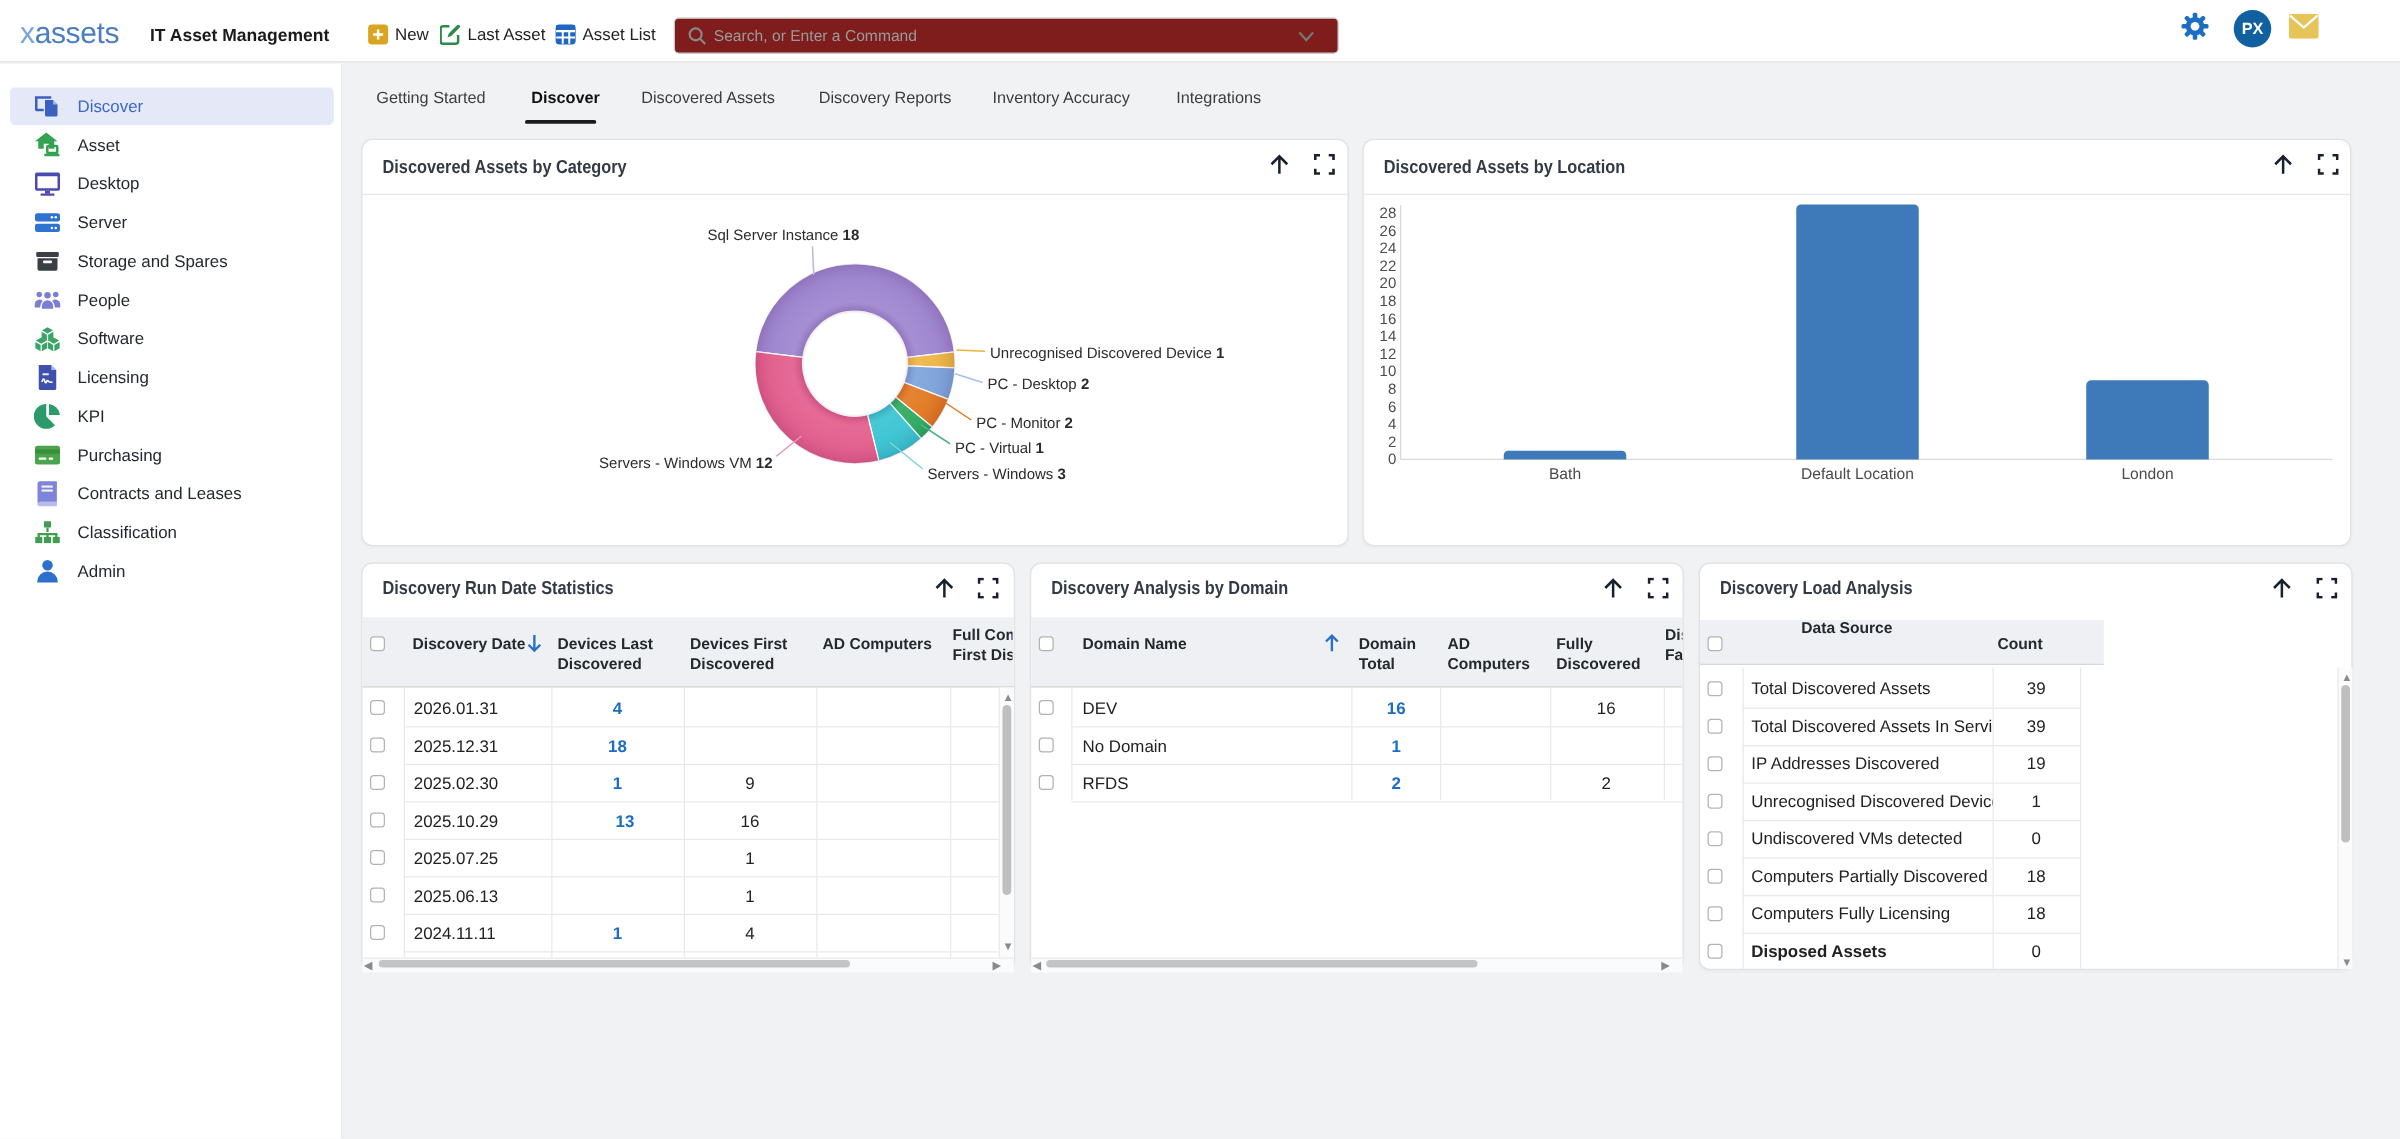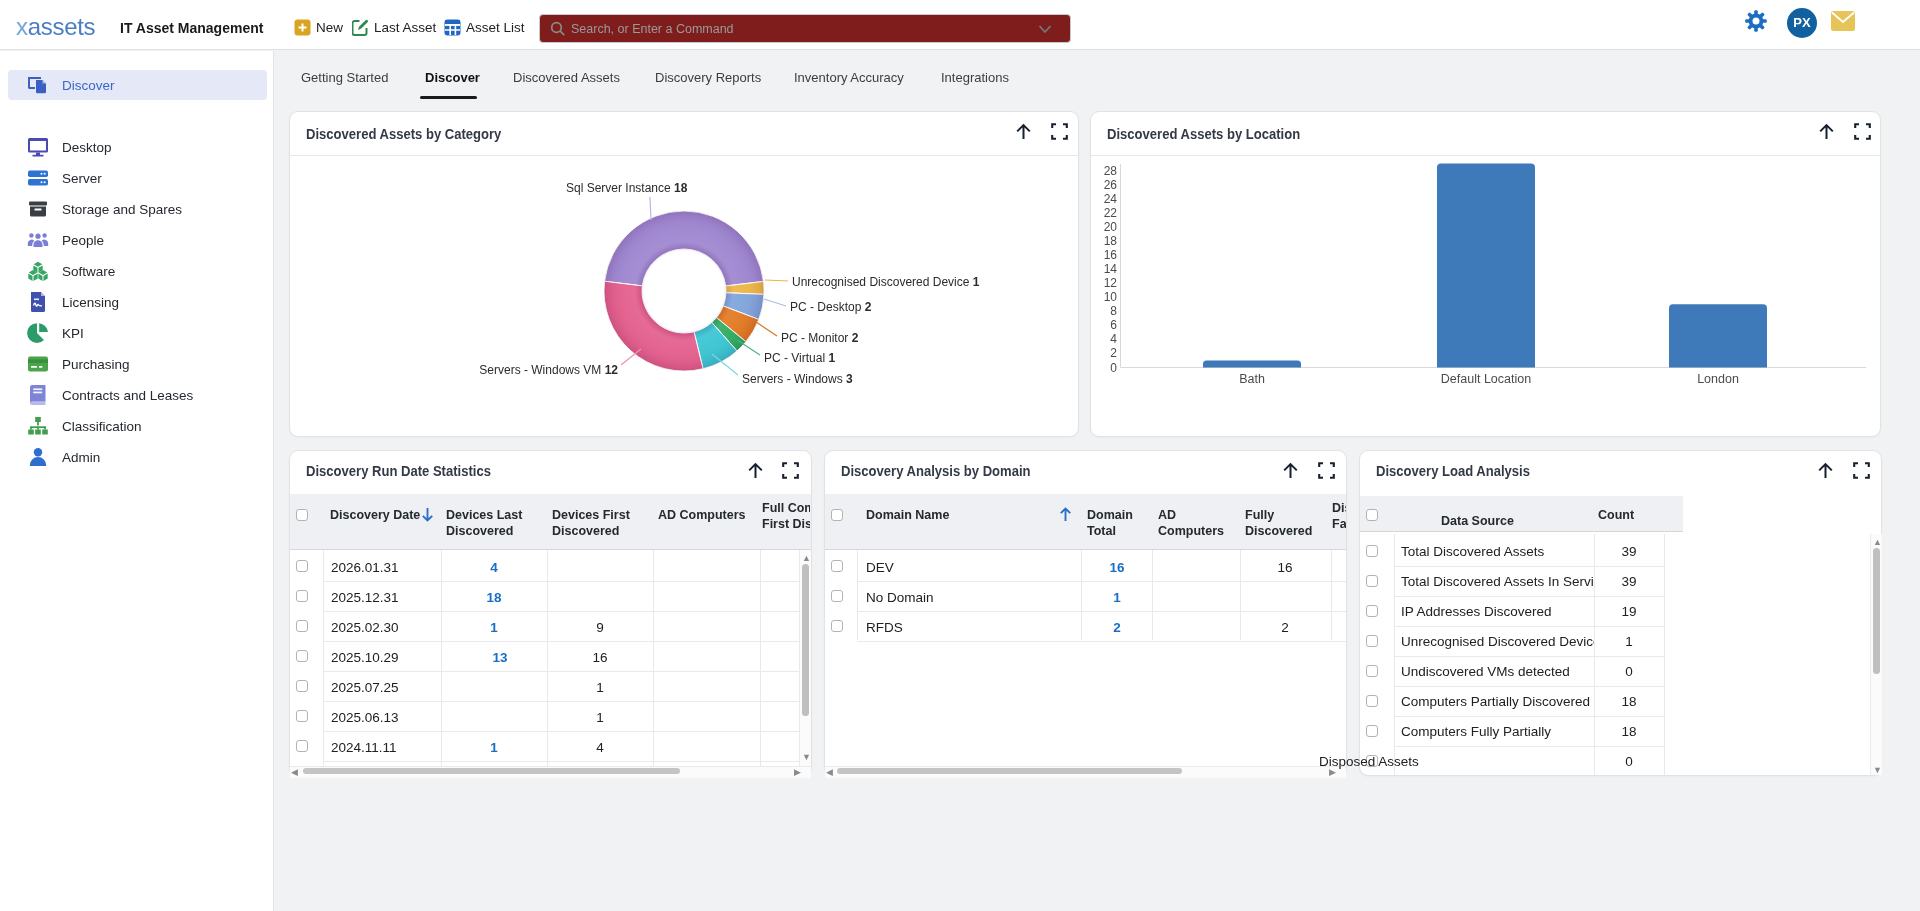--- a/index.html
+++ b/index.html
@@ -95,20 +95,31 @@
 </div>
 
 <div id="sidebar">
   <div class="nav-row sel" style="top:19px;">
     <svg class="nav-ic" viewBox="0 0 24 24">
         <path fill="#3c5fc2" d="M2 4h13v2H4v8h5v2H3.2A1.4 1.4 0 0 1 2 14.6V4z"></path>
         <path fill="#3c5fc2" d="M10 7h6.5l3.5 3.5V19a1.2 1.2 0 0 1-1.2 1.2h-7.6A1.2 1.2 0 0 1 10 19V7z"></path>
         <path fill="#fff" d="M16.5 7l3.5 3.5h-3.5V7z" opacity="0.55"></path>
       </svg>
     <span class="nav-lb">Discover</span>
+    </div>
+  <div class="nav-row" style="top:50px;">
+    <svg class="nav-ic" viewBox="0 0 24 24">
+        <path fill="#33a352" d="M11 2l9 7h-2.6v6H13v-4H9v4H4.6V9H2l9-7z"></path>
+        <path fill="#33a352" d="M11 12h9v7h-9z" opacity="0"></path>
+        <g fill="none" stroke="#33a352" stroke-width="2">
+          <rect x="11.8" y="12.8" width="8" height="5.6" rx="0.8"></rect>
+        </g>
+        <path fill="#33a352" d="M9.5 19h12v2h-12z"></path>
+      </svg>
+    <span class="nav-lb">Asset</span>
     </div>
   <div class="nav-row" style="top:81px;">
     <svg class="nav-ic" viewBox="0 0 24 24">
         <path fill="#4a4ab2" d="M2 4.5A1.5 1.5 0 0 1 3.5 3h17A1.5 1.5 0 0 1 22 4.5V16a1.5 1.5 0 0 1-1.5 1.5h-17A1.5 1.5 0 0 1 2 16V4.5zm2 1.5v9.5h16V6H4z"></path>
         <path fill="#4a4ab2" d="M10 17.5h4V20h-4z"></path>
         <path fill="#4a4ab2" d="M6.5 19.8h11v1.7h-11z"></path>
       </svg>
     <span class="nav-lb">Desktop</span>
     </div>
   <div class="nav-row" style="top:112px;">
@@ -434,21 +445,21 @@
 <div class="panel" style="left:1359px;top:450px;width:523px;height:326px;"></div>
 <div class="ptitle" style="left:1376px;top:462px;">Discovery Load Analysis</div>
 <svg class="picon" style="left:1817px;top:462px;" viewBox="0 0 17 17">
     <path d="M8.5 16V2.8M2.2 8.4l6.3-6.3 6.3 6.3" fill="none" stroke="#16202e" stroke-width="2"></path>
   </svg>
 <svg class="picon" style="left:1853px;top:462px;" viewBox="0 0 17 17" fill="none" stroke="#16202e" stroke-width="2.1">
     <path d="M1.2 5V1.2H5M12 1.2h3.8V5M15.8 12v3.8H12M5 15.8H1.2V12"></path>
   </svg>
 <div class="thead" style="left:1360px;top:496px;width:323px;height:36px;border-bottom:1px solid #d6d6d6;"></div>
 <div class="cb" style="left:1366px;top:509px;"></div>
-<div class="th lft" style="left:1401px;top:521px;padding-left:40px;">Data Source</div>
+<div class="th lft" style="left:1401px;top:502px;padding-left:40px;">Data Source</div>
 <div class="th lft" style="left:1598px;top:515px;">Count</div>
 
 <div class="vl" style="left:1394px;top:534px;height:241px;"></div>
 <div class="vl" style="left:1594px;top:534px;height:241px;"></div>
 <div class="vl" style="left:1664px;top:534px;height:241px;"></div>
 
 <div class="hl" style="left:1394px;width:270px;top:566px;"></div>
 <div class="hl" style="left:1394px;width:270px;top:596px;"></div>
 <div class="hl" style="left:1394px;width:270px;top:626px;"></div>
 <div class="hl" style="left:1394px;width:270px;top:656px;"></div>
@@ -481,25 +492,25 @@
     <div class="td lft" style="left:0;top:15px;">Undiscovered VMs detected</div>
   </div>
 <div class="td cen" style="left:1629px;top:671px;">0</div>
 <div class="cb" style="left:1366px;top:695px;"></div>
 <div class="abs" style="left:1401px;top:686px;width:193px;height:29px;overflow:hidden;">
     <div class="td lft" style="left:0;top:15px;">Computers Partially Discovered</div>
   </div>
 <div class="td cen" style="left:1629px;top:701px;">18</div>
 <div class="cb" style="left:1366px;top:725px;"></div>
 <div class="abs" style="left:1401px;top:716px;width:193px;height:29px;overflow:hidden;">
-    <div class="td lft" style="left:0;top:15px;">Computers Fully Partially</div>
+    <div class="td lft" style="left:0;top:15px;">Computers Fully Licensing</div>
   </div>
 <div class="td cen" style="left:1629px;top:731px;">18</div>
 <div class="cb" style="left:1366px;top:755px;"></div>
-<div class="abs" style="left:1319px;top:746px;width:193px;height:23px;overflow:hidden;">
+<div class="abs" style="left:1401px;top:746px;width:193px;height:23px;overflow:hidden;font-weight:bold;">
     <div class="td lft" style="left:0;top:15px;">Disposed Assets</div>
   </div>
 <div class="td cen" style="left:1629px;top:761px;">0</div>
 
 <div class="vsb" style="left:1870px;top:534px;height:241px;"></div>
 <div class="sarr" style="left:1873px;top:538px;">▲</div>
 <div class="vthumb" style="left:1873px;top:548px;height:126px;"></div>
 <div class="sarr" style="left:1873px;top:766px;">▼</div>
 
 </body></html>

